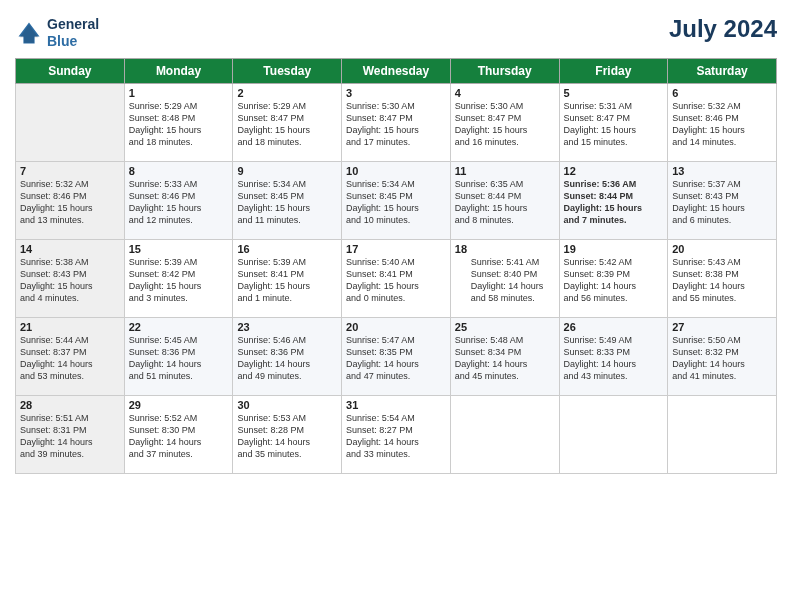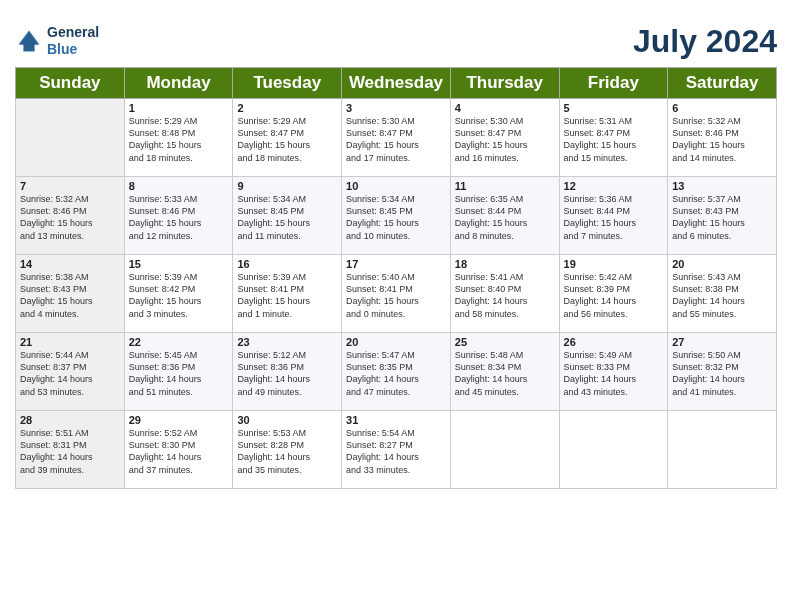--- a/index.html
+++ b/index.html
@@ -7,21 +7,21 @@
       font-family: Arial, sans-serif;
       background: #fff;
       width: 792px;
       height: 612px;
       overflow: hidden;
     }
     .page {
       width: 792px;
       height: 440px;
       background: #fff;
-      padding: 24px 15px;
+      padding: 16px 15px;
     }
     .header {
       display: flex;
       justify-content: space-between;
       align-items: flex-start;
       margin-bottom: 8px;
     }
     .logo {
       display: flex;
       align-items: center;
@@ -34,39 +34,39 @@
       line-height: 1.2;
     }
     .logo-icon {
       width: 28px;
       height: 28px;
     }
     .title-block {
       text-align: right;
     }
     .month-title {
-      font-size: 32px;
+      font-size: 24px;
       font-weight: bold;
       color: #1a3a5c;
       line-height: 1.1;
     }
     .location-title {
       font-size: 14px;
       color: #333;
     }
     table {
       width: 100%;
       border-collapse: collapse;
       table-layout: fixed;
     }
     thead tr th {
-      background-color: #4d7c0f;
+      background-color: #15803d;
       color: #fff;
       text-align: center;
-      font-size: 17px;
+      font-size: 12px;
       font-weight: bold;
       padding: 5px 2px;
       border: 1px solid #aaa;
     }
     tbody tr td {
       vertical-align: top;
       border: 1px solid #ccc;
       padding: 3px 4px;
       font-size: 9.5px;
       color: #222;
@@ -209,21 +209,21 @@
           </td>
           <td>
             <span class="day-num">11</span>
             <div class="day-info" style="white-space: pre-line;">Sunrise: 6:35 AM
 Sunset: 8:44 PM
 Daylight: 15 hours
 and 8 minutes.</div>
           </td>
           <td>
             <span class="day-num">12</span>
-            <div class="day-info" style="white-space: pre-line;">Sunrise: 5:36 AM
+            <div class="day-info" style="white-space: pre-line; font-weight: bold;">Sunrise: 5:36 AM
 Sunset: 8:44 PM
 Daylight: 15 hours
 and 7 minutes.</div>
           </td>
           <td>
             <span class="day-num">13</span>
             <div class="day-info" style="white-space: pre-line;">Sunrise: 5:37 AM
 Sunset: 8:43 PM
 Daylight: 15 hours
 and 6 minutes.</div>
@@ -253,21 +253,21 @@
           </td>
           <td>
             <span class="day-num">17</span>
             <div class="day-info" style="white-space: pre-line;">Sunrise: 5:40 AM
 Sunset: 8:41 PM
 Daylight: 15 hours
 and 0 minutes.</div>
           </td>
           <td>
             <span class="day-num">18</span>
-            <div class="day-info" style="white-space: pre-line;">Sunrise: 5:41 AM
+            <div class="day-info" style="white-space: pre-line; margin-left: 16px;">Sunrise: 5:41 AM
 Sunset: 8:40 PM
 Daylight: 14 hours
 and 58 minutes.</div>
           </td>
           <td>
             <span class="day-num">19</span>
             <div class="day-info" style="white-space: pre-line;">Sunrise: 5:42 AM
 Sunset: 8:39 PM
 Daylight: 14 hours
 and 56 minutes.</div>
@@ -290,21 +290,21 @@
           </td>
           <td>
             <span class="day-num">22</span>
             <div class="day-info" style="white-space: pre-line;">Sunrise: 5:45 AM
 Sunset: 8:36 PM
 Daylight: 14 hours
 and 51 minutes.</div>
           </td>
           <td>
             <span class="day-num">23</span>
-            <div class="day-info" style="white-space: pre-line;">Sunrise: 5:12 AM
+            <div class="day-info" style="white-space: pre-line;">Sunrise: 5:46 AM
 Sunset: 8:36 PM
 Daylight: 14 hours
 and 49 minutes.</div>
           </td>
           <td>
             <span class="day-num">20</span>
             <div class="day-info" style="white-space: pre-line;">Sunrise: 5:47 AM
 Sunset: 8:35 PM
 Daylight: 14 hours
 and 47 minutes.</div>

